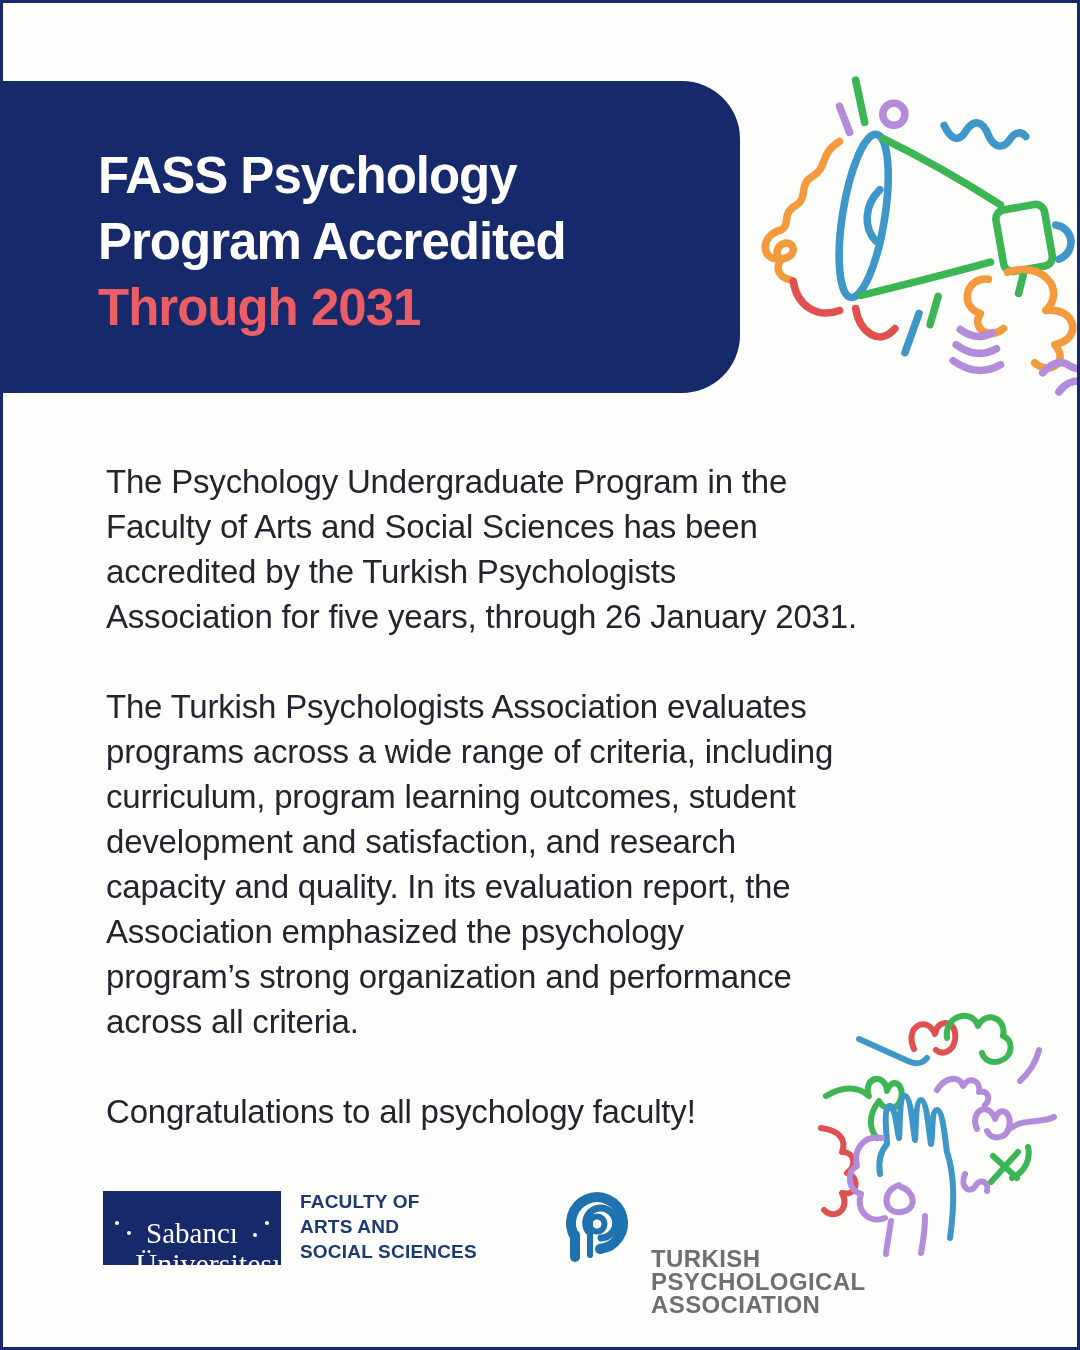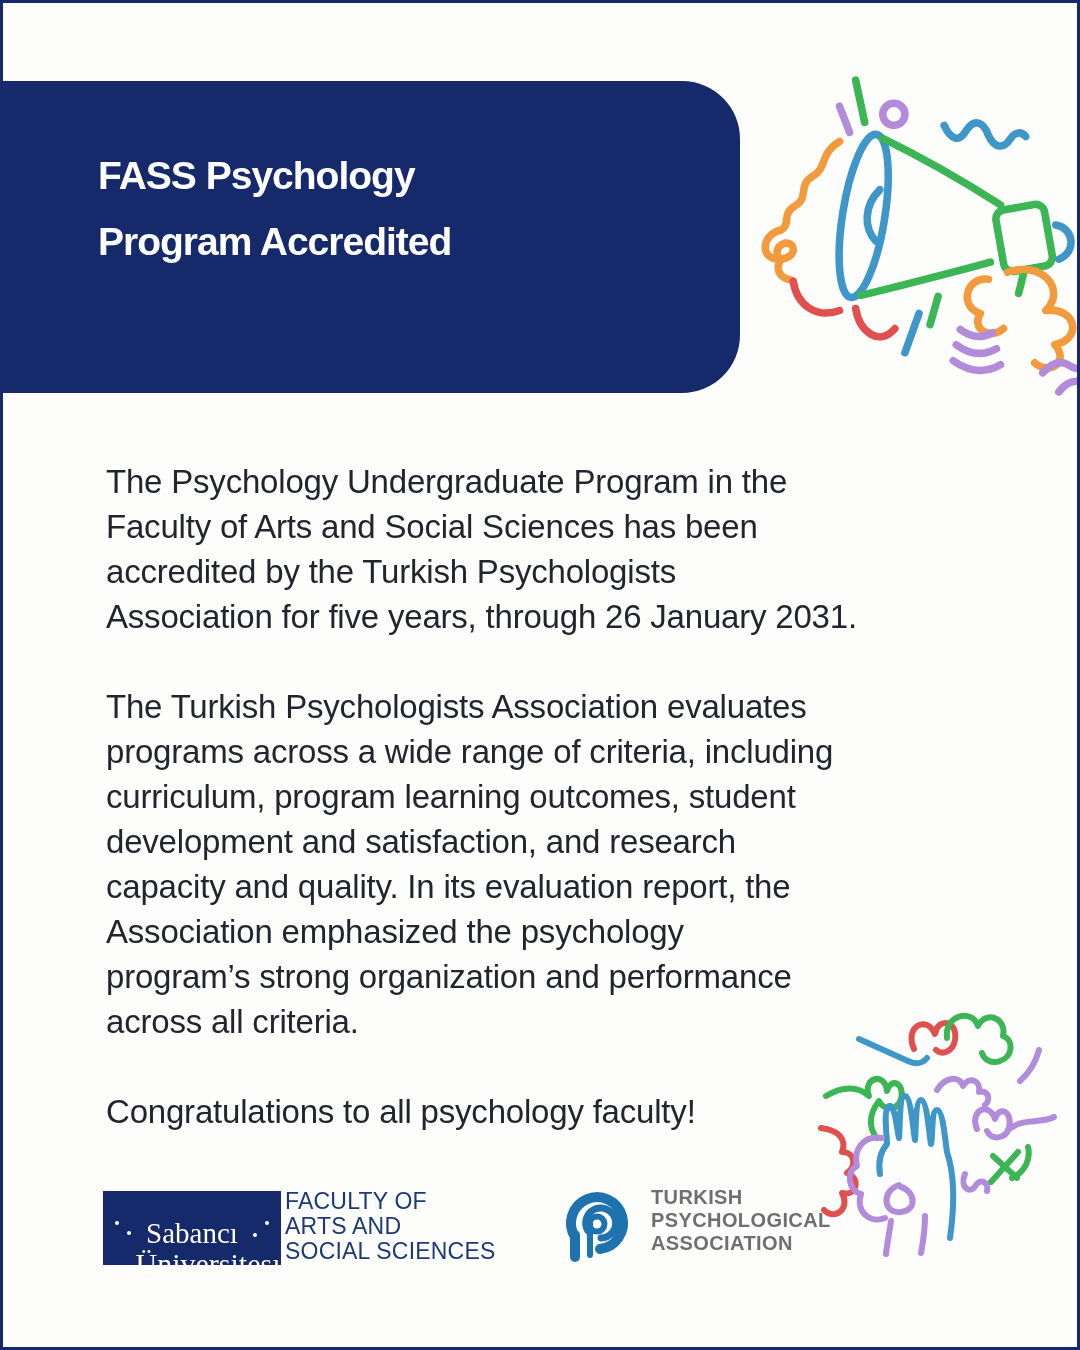--- a/index.html
+++ b/index.html
@@ -16,21 +16,21 @@
   .banner{
     position:absolute;left:0;top:78px;
     width:737px;height:312px;
     background:var(--navy,#16296b);
     border-radius:0 58px 58px 0;
     box-sizing:border-box;
     padding:62px 0 0 95px;
   }
   .banner h1{
     margin:0;
-    font-size:39px;line-height:66px;
+    font-size:51px;line-height:66px;
     font-weight:bold;letter-spacing:-1px;
     color:#ffffff;
     white-space:pre-line;
   }
   .banner .accent-line{
     display:block;
     color:var(--accent,#ec5d64);
   }
   
   .copy{
@@ -55,30 +55,30 @@
     box-sizing:border-box;
     padding-top:6px;
   }
   .sabanci-box .l1{display:block;font-size:29px;line-height:30px;margin-top:21px;}
   .sabanci-box .l2{display:block;font-size:30px;line-height:32px;margin-left:32px;}
   .sabanci-box i.dot{
     position:absolute;width:4px;height:4px;border-radius:50%;
     background:#fff;
   }
   .fass-text{
-    position:absolute;left:282px;top:1186px;
-    font-size:23px;line-height:25px;font-weight:normal;
+    position:absolute;left:297px;top:1186px;
+    font-size:19px;line-height:25px;font-weight:bold;
     letter-spacing:0.2px;
     color:var(--fass-blue,#1c3a74);
     white-space:pre-line;
   }
   .tpa-logo{position:absolute;left:556px;top:1186px;width:76px;height:78px;}
   .tpa-text{
-    position:absolute;left:648px;top:1183px;
-    font-size:20px;line-height:23px;font-weight:bold;
+    position:absolute;left:648px;top:1244px;
+    font-size:24px;line-height:23px;font-weight:bold;
     letter-spacing:0.4px;
     color:var(--tpa-gray,#6e6f72);
     white-space:pre-line;
   }
   
   .mega{position:absolute;left:748px;top:62px;width:332px;height:332px;}
   .clap{position:absolute;left:793px;top:985px;width:290px;height:285px;}
   svg .st{fill:none;stroke-linecap:round;stroke-linejoin:round;}
   .st-or{stroke:var(--doodle-orange,#f29a3c);}
   .st-rd{stroke:var(--doodle-red,#e0504f);}
@@ -88,21 +88,21 @@
   .st-tpa{stroke:var(--tpa-blue,#1e73ae);}
 </style>
 </head>
 <body>
 
 <div class="canvas">
 
   <div class="banner">
     <h1><span>FASS Psychology
 Program Accredited
-</span></h1>
+</span><span class="accent-line">Through 2031</span></h1>
   </div>
 
   <svg class="mega" viewBox="0 0 330 330" aria-hidden="true">
     <g class="st" stroke-width="7.5">
 
       <path class="st-or" d="M88,76 C68,88 76,102 62,110 C46,119 58,132 44,140 C30,148 40,158 30,164 C10,168 8,194 29,193 C46,192 45,176 34,177 C24,180 24,190 30,193"></path>
       <path class="st-or" d="M30,193 C24,202 27,211 40,214"></path>
 
       <path class="st-rd" d="M42,215 C46,240 66,252 88,244"></path>
       <path class="st-rd" d="M104,242 C108,266 128,280 143,262"></path>

